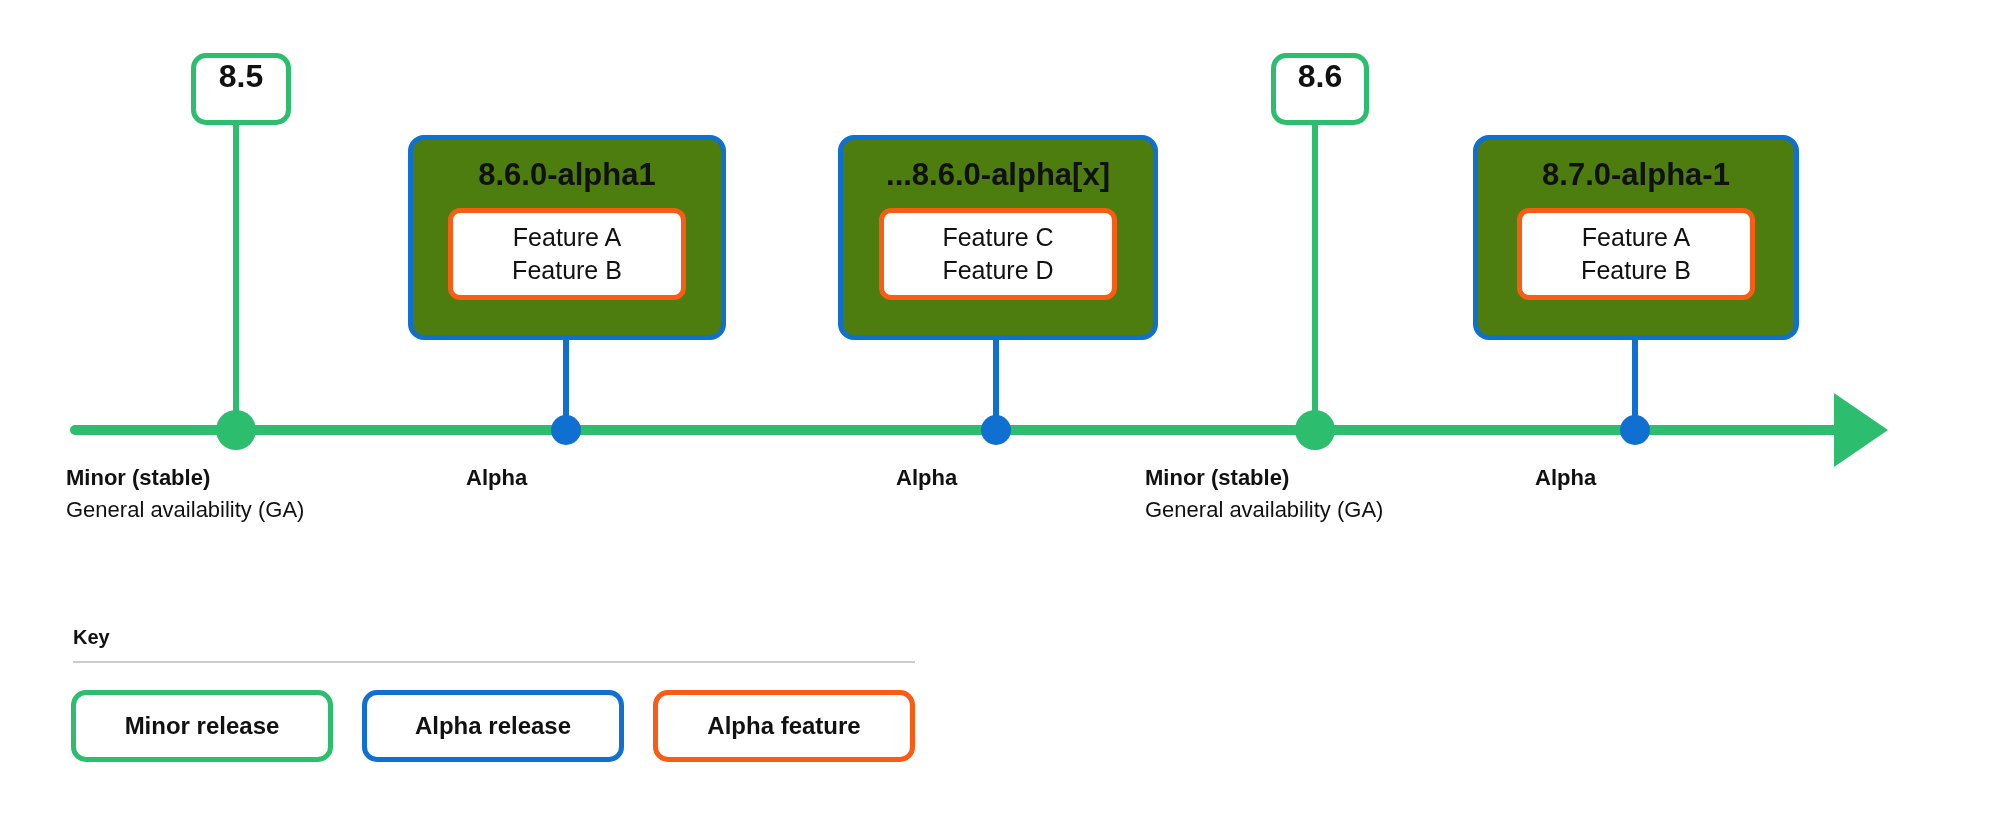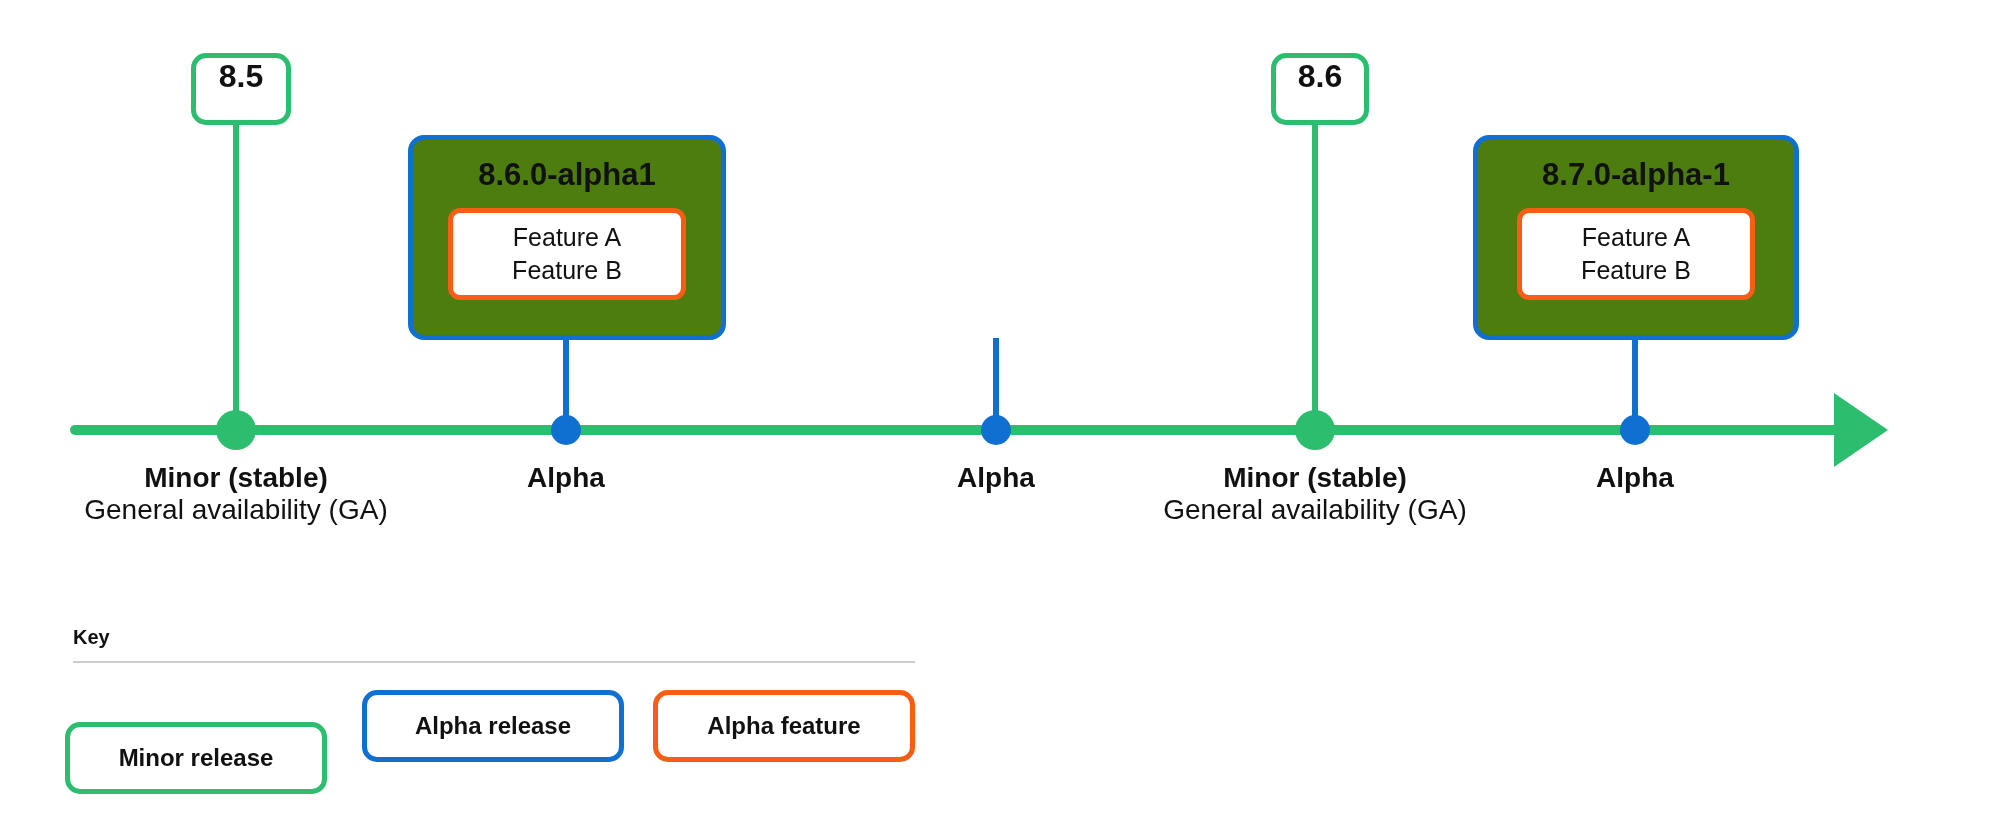--- a/index.html
+++ b/index.html
@@ -47,22 +47,22 @@
     text-align:center;
   }
   .feature-box{
     margin-top:15px;width:238px;height:92px;box-sizing:border-box;
     background:#ffffff;border:5px solid #F95C14;border-radius:12px;
     display:flex;flex-direction:column;align-items:center;justify-content:center;
     font-size:25px;line-height:33px;text-align:center;
   }
   
   .stop-label{
-    position:absolute;top:462px;text-align:center;
-    font-size:28px;line-height:32px;
+    position:absolute;top:462px;text-align:left;
+    font-size:22px;line-height:32px;
   }
   .stop-label .l1{font-weight:bold;}
   .stop-label .l2{font-weight:normal;}
   
   .key-title{
     position:absolute;left:73px;top:626px;
     font-weight:bold;font-size:20px;
   }
   .key-rule{
     position:absolute;left:73px;top:661px;width:842px;height:2px;
@@ -103,20 +103,27 @@
       <div>Feature A</div>
       <div>Feature B</div>
     </div>
   </div>
   <div class="dot blue" style="left:551px;"></div>
   <div class="stop-label" style="left:466px;width:200px;">
     <div class="l1">Alpha</div>
   </div>
 
   <div class="conn blue" style="left:993px;"></div>
+  <div class="alpha-box" style="left:838px;width:320px;">
+    <div class="alpha-title">...8.6.0-alpha[x]</div>
+    <div class="feature-box">
+      <div>Feature C</div>
+      <div>Feature D</div>
+    </div>
+  </div>
   <div class="dot blue" style="left:981px;"></div>
   <div class="stop-label" style="left:896px;width:200px;">
     <div class="l1">Alpha</div>
   </div>
 
   <div class="conn green" style="left:1312px;"></div>
   <div class="ver-tag" style="left:1271px;width:88px;">
     <span>8.6</span>
   </div>
   <div class="dot green" style="left:1295px;"></div>
@@ -134,21 +141,21 @@
     </div>
   </div>
   <div class="dot blue" style="left:1620px;"></div>
   <div class="stop-label" style="left:1535px;width:200px;">
     <div class="l1">Alpha</div>
   </div>
 
   <div class="key-title">Key</div>
   <div class="key-rule"></div>
 
-  <div class="legend-box b-green" style="left:65px;margin-top:32px;">
+  <div class="legend-box b-green" style="left:71px;">
     <span>Minor release</span>
   </div>
   <div class="legend-box b-blue" style="left:362px;">
     <span>Alpha release</span>
   </div>
   <div class="legend-box b-orange" style="left:653px;">
     <span>Alpha feature</span>
   </div>
 
 </div>

